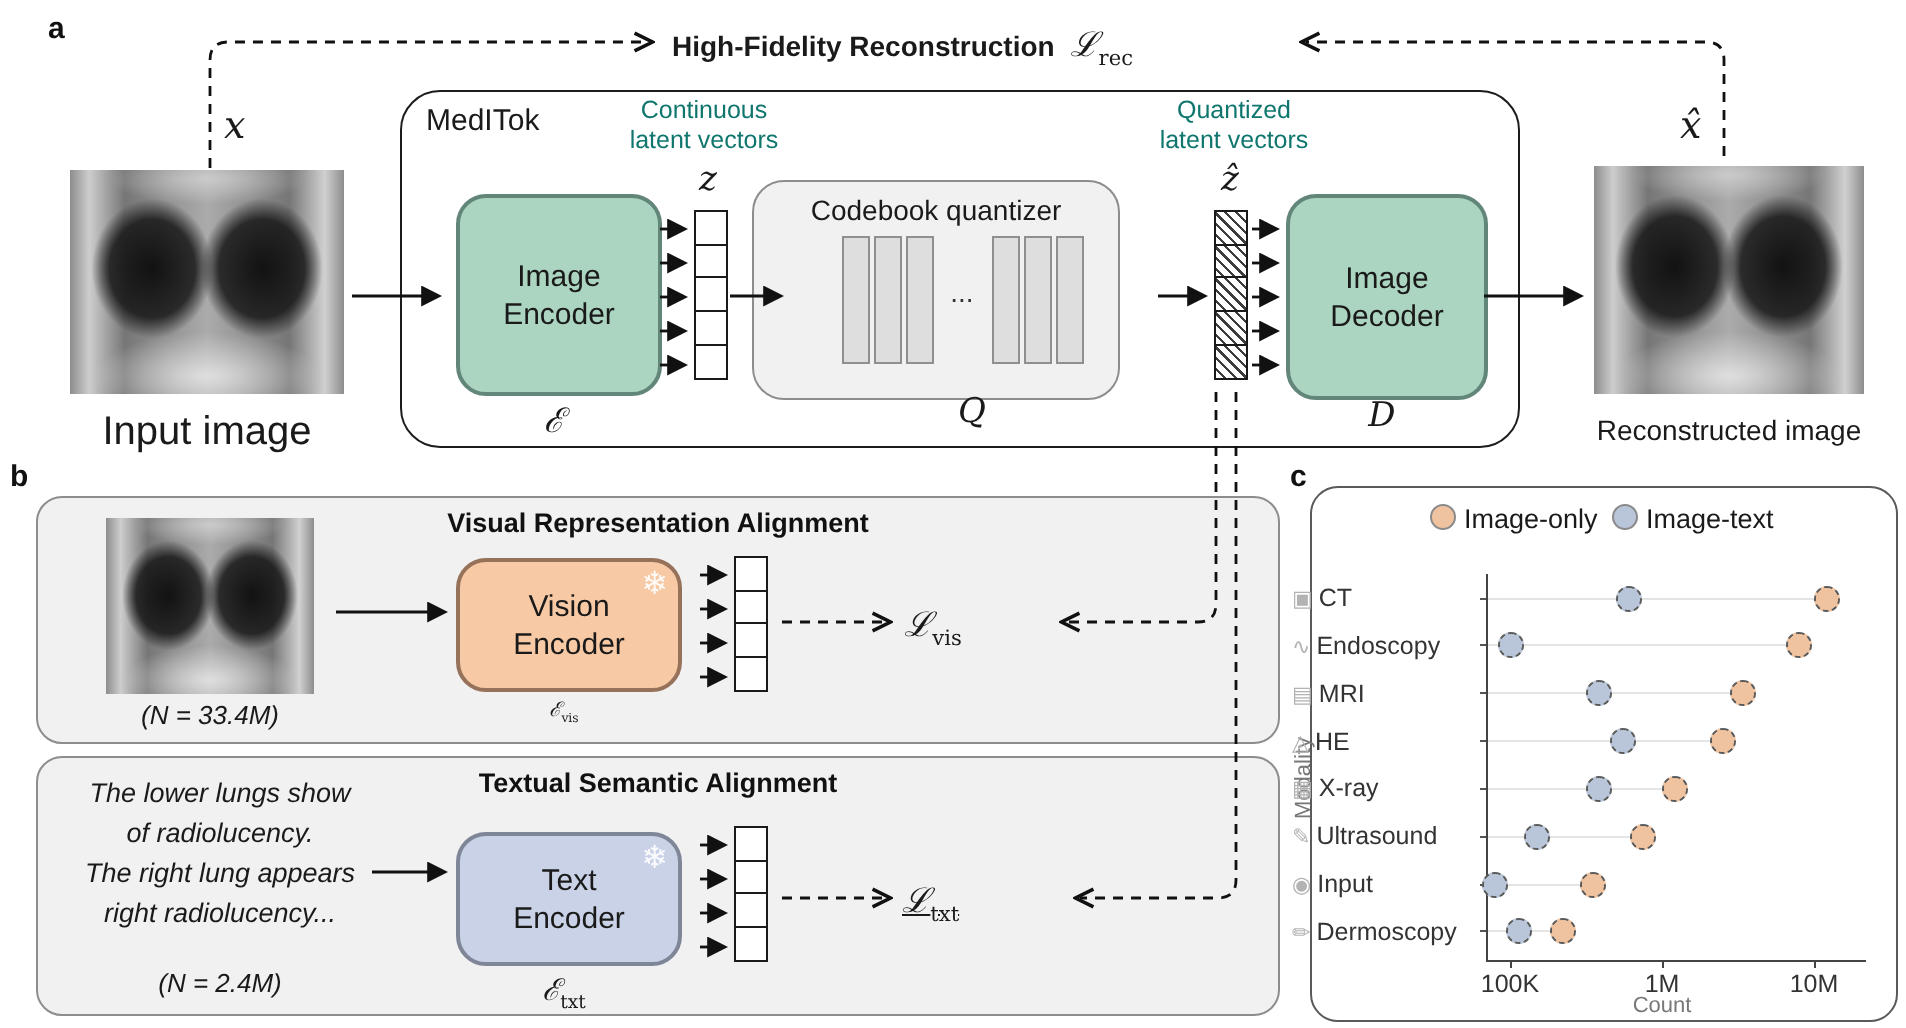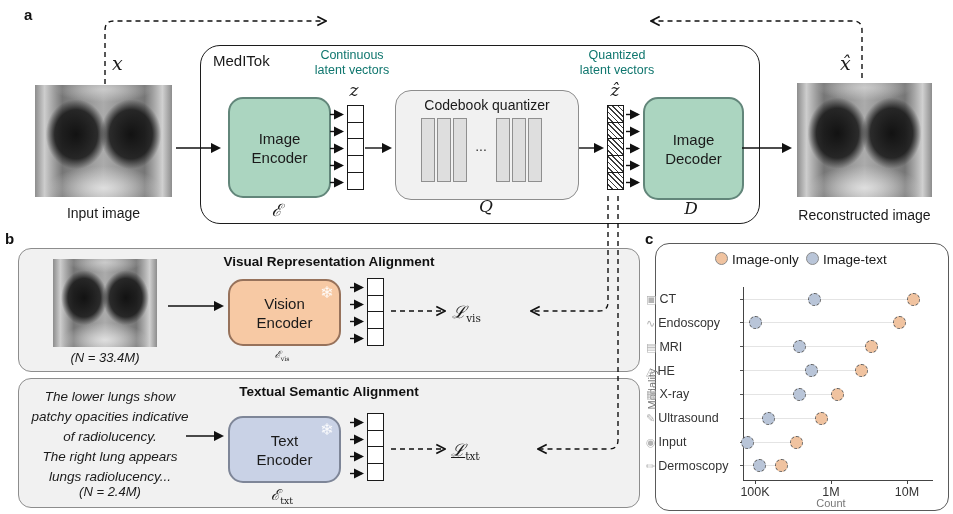--- a/index.html
+++ b/index.html
@@ -88,24 +88,27 @@
       <path d="M350,422.5 L362,422.5" marker-end="url(#tri)"></path>
       <path d="M350,439.5 L362,439.5" marker-end="url(#tri)"></path>
       <path d="M350,456.5 L362,456.5" marker-end="url(#tri)"></path>
       <path d="M350,473.5 L362,473.5" marker-end="url(#tri)"></path>
       <path stroke-dasharray="5 4" d="M391,449 L443,449" marker-end="url(#open)"></path>
     </g>
   </svg>
 
   <div class="abs panel-label" style="left:24px;top:6px;">a</div>
 
+  <div class="abs" style="left:336px;top:10px;font-size:14px;font-weight:bold;">
+    <span>High-Fidelity Reconstruction</span>&nbsp;&nbsp;<span class="math loss" style="font-weight:normal;"><span>ℒ</span><sub>rec</sub></span>
+  </div>
 
   <div class="abs math" style="left:112px;top:52px;font-size:19px;">x</div>
   <div class="abs xray" style="left:35px;top:85px;width:137px;height:112px;"></div>
-  <div class="abs center" style="left:25px;top:205px;width:157px;font-size:14px;">Input image</div>
+  <div class="abs center" style="left:25px;top:205px;width:157px;font-size:20px;">Input image</div>
 
   <div class="abs bigbox" style="left:200px;top:45px;width:558px;height:177px;"></div>
   <div class="abs" style="left:213px;top:52px;font-size:15px;">MedITok</div>
 
   <div class="abs gray center" style="left:292px;top:48px;width:120px;font-size:12.5px;line-height:15px;">
     <div>Continuous</div>
       <div>latent vectors</div>
   </div>
   <div class="abs math center" style="left:345px;top:80px;width:18px;font-size:17px;">z</div>
 
@@ -116,21 +119,21 @@
   <div class="abs math center" style="left:262px;top:198px;width:30px;font-size:17px;">ℰ</div>
 
   <div class="abs vcol" style="left:347px;top:106px;">
     <div class="vcell"></div>
       <div class="vcell"></div>
       <div class="vcell"></div>
       <div class="vcell"></div>
       <div class="vcell"></div>
   </div>
 
-  <div class="abs graybox" style="left:395px;top:90px;width:182px;height:108px;border-radius:16px;">
+  <div class="abs graybox" style="left:376px;top:90px;width:182px;height:108px;border-radius:16px;">
     <div class="abs center" style="left:0;top:6px;width:182px;font-size:14px;">Codebook quantizer</div>
   </div>
   <div class="cbar abs" style="left:421px;"></div>
   <div class="cbar abs" style="left:437px;"></div>
   <div class="cbar abs" style="left:453px;"></div>
   <div class="abs center" style="left:468px;top:138px;width:26px;font-size:14px;color:#333;">...</div>
   <div class="cbar abs" style="left:496px;"></div>
   <div class="cbar abs" style="left:512px;"></div>
   <div class="cbar abs" style="left:528px;"></div>
   <div class="abs math center" style="left:471px;top:196px;width:30px;font-size:17px;">Q</div>
@@ -183,24 +186,23 @@
   </div>
   <div class="abs math loss" style="left:452px;top:300px;">
     <span>ℒ</span><sub>vis</sub>
   </div>
 
   <div class="abs graybox" style="left:18px;top:378px;width:620px;height:128px;">
     <div class="subtitle center" style="margin-top:5px;">Textual Semantic Alignment</div>
   </div>
   <div class="abs center" style="left:15px;top:387px;width:190px;font-size:13.5px;font-style:italic;line-height:20px;">
     <div>The lower lungs show</div>
-    <div>patchy opacities indicative</div>
     <div>of  radiolucency.</div>
     <div>The right lung appears</div>
-    <div>lungs radiolucency...</div>
+    <div>right radiolucency...</div>
   </div>
   <div class="abs center" style="left:50px;top:484px;width:120px;font-size:13px;font-style:italic;">(N = 2.4M)</div>
 
   <div class="abs enc enc-blue" style="left:228px;top:416px;width:109px;height:63px;">
     <div>Text</div>
     <div>Encoder</div>
     <span class="snow">❄</span>
   </div>
   <div class="abs math center" style="left:252px;top:484px;width:60px;font-size:15px;">
     <span>ℰ</span><sub>txt</sub>

